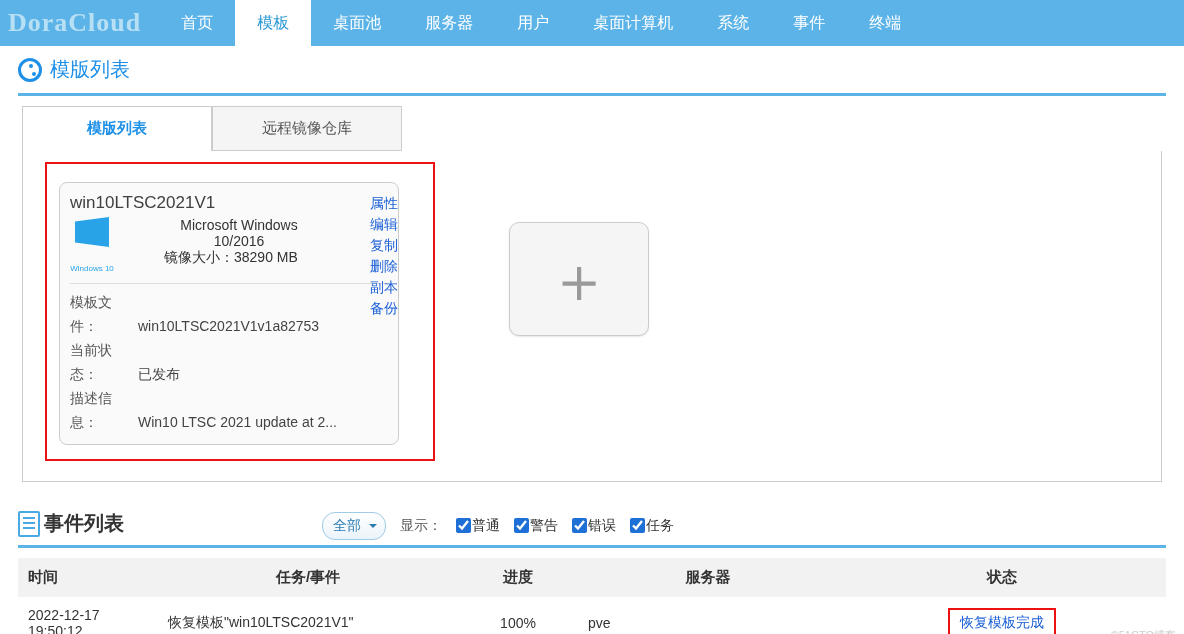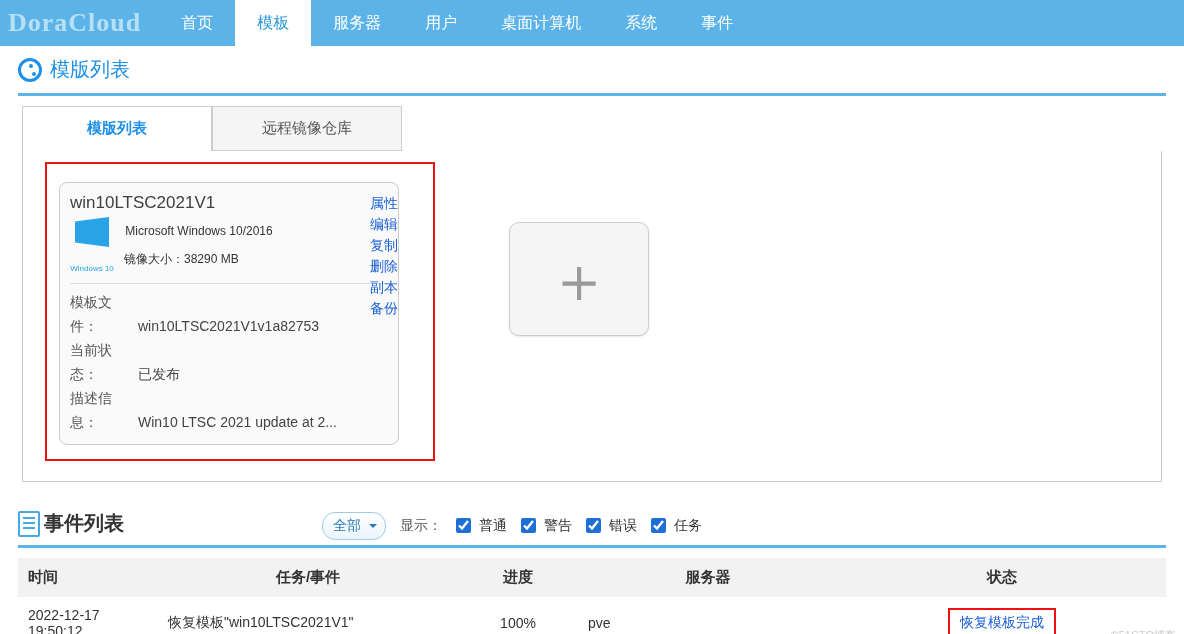--- a/index.html
+++ b/index.html
@@ -23,30 +23,30 @@
 .card { border: 1px solid #ccc; border-radius: 8px; padding: 10px; width: 340px; background: #fafafa; position: relative; }
 .card-row1 { display: flex; justify-content: space-between; }
 .tpl-name { color: #404040; font-size: 17px; }
 .actions { position: absolute; right: 0; top: 10px; text-align: right; }
 .actions a { display: block; color: #1a5fd6; font-size: 14px; line-height: 21px; cursor: pointer; }
 .os-row { display: flex; align-items: flex-start; gap: 10px; margin-top: 4px; }
 .winlogo { width: 44px; text-align: center; }
 .winlogo .sq { width: 34px; height: 30px; background: #29a3e8; display: inline-block; clip-path: polygon(0 15%, 100% 0, 100% 100%, 0 85%); position: relative; }
 .winlogo .sq::after { content: ""; position: absolute; background: #fafafa; }
 .winlogo .cap { font-size: 8px; color: #29a3e8; display: block; margin-top: 14px; }
-.os-info { font-size: 12px; line-height: 28px; }
+.os-info { font-size: 14px; line-height: 16px; margin-left: 40px; }
 .divider { border-top: 1px solid #ddd; margin: 10px 0 6px; }
 .meta { font-size: 14px; line-height: 24px; color: #444; }
 .meta .lbl { color: #555; display: inline-block; width: 68px; }
 .addcard { display: inline-block; width: 140px; height: 114px; border: 1px solid #ccc; border-radius: 10px; background: #f5f5f5; vertical-align: top; margin: 70px 0 0 70px; text-align: center; line-height: 114px; font-size: 64px; color: #9a9a9a; cursor: pointer; box-shadow: 0 1px 2px rgba(0,0,0,0.1); }
 .filters { display: flex; align-items: center; gap: 14px; padding: 8px 0 0 180px; }
 .sel { border: 1px solid #9fcbe6; background: linear-gradient(#fff,#eaf4fb); padding: 4px 24px 4px 10px; color: #2b7bb0; border-radius: 13px; position: relative; cursor: pointer; }
 .sel::after { content: ""; position: absolute; right: 8px; top: 50%; border: 4px solid transparent; border-top-color: #2b7bb0; transform: translateY(-2px); }
 .show-lbl { color: #555; }
-.chk { display: flex; align-items: center; gap: 8px; }
+.chk { display: flex; align-items: center; gap: 1px; }
 .chk input { width: 15px; height: 15px; accent-color: #1e6fd6; }
 .evt-sec-title { display: flex; align-items: center; gap: 4px; font-size: 20px; color: #333; padding: 8px 18px 4px; font-weight: bold; }
 .doc-icon { width: 22px; height: 26px; border: 2px solid #49a9e4; border-radius: 2px; position: relative; }
 .doc-icon::before { content: ""; position: absolute; left: 3px; top: 4px; right: 3px; height: 2px; background: #49a9e4; box-shadow: 0 5px 0 #49a9e4, 0 10px 0 #49a9e4; }
 .bline { height: 3px; background: #5bb3e8; margin: 4px 18px 0; }
 .tbl { width: calc(100% - 36px); margin: 10px 18px 0; border-collapse: collapse; }
 .tbl th { background: #f2f2f2; padding: 10px; font-weight: bold; font-size: 15px; }
 .tbl td { padding: 10px; font-size: 14px; }
 .status-done { color: #1a5fd6; border: 2px solid #e11; padding: 4px 10px; display: inline-block; }
 .watermark { position: absolute; right: 8px; bottom: 6px; font-size: 11px; color: #ccc; }
@@ -54,25 +54,27 @@
 .filter-row { display: flex; align-items: center; }
 </style>
 </head>
 <body>
 <div class="page-wrap">
 
 <div class="topnav">
   <div class="brand">DoraCloud</div>
   <div class="navitem">首页</div>
   <div class="navitem active">模板</div>
+  <div class="navitem">桌面池</div>
   <div class="navitem">服务器</div>
   <div class="navitem">用户</div>
   <div class="navitem">桌面计算机</div>
   <div class="navitem">系统</div>
   <div class="navitem">事件</div>
+  <div class="navitem">终端</div>
 </div>
 
 <div class="section">
   <div class="sec-title">
     <span class="sec-icon"></span>
     <span>模版列表</span>
   </div>
 </div>
 <div class="line"></div>
 

